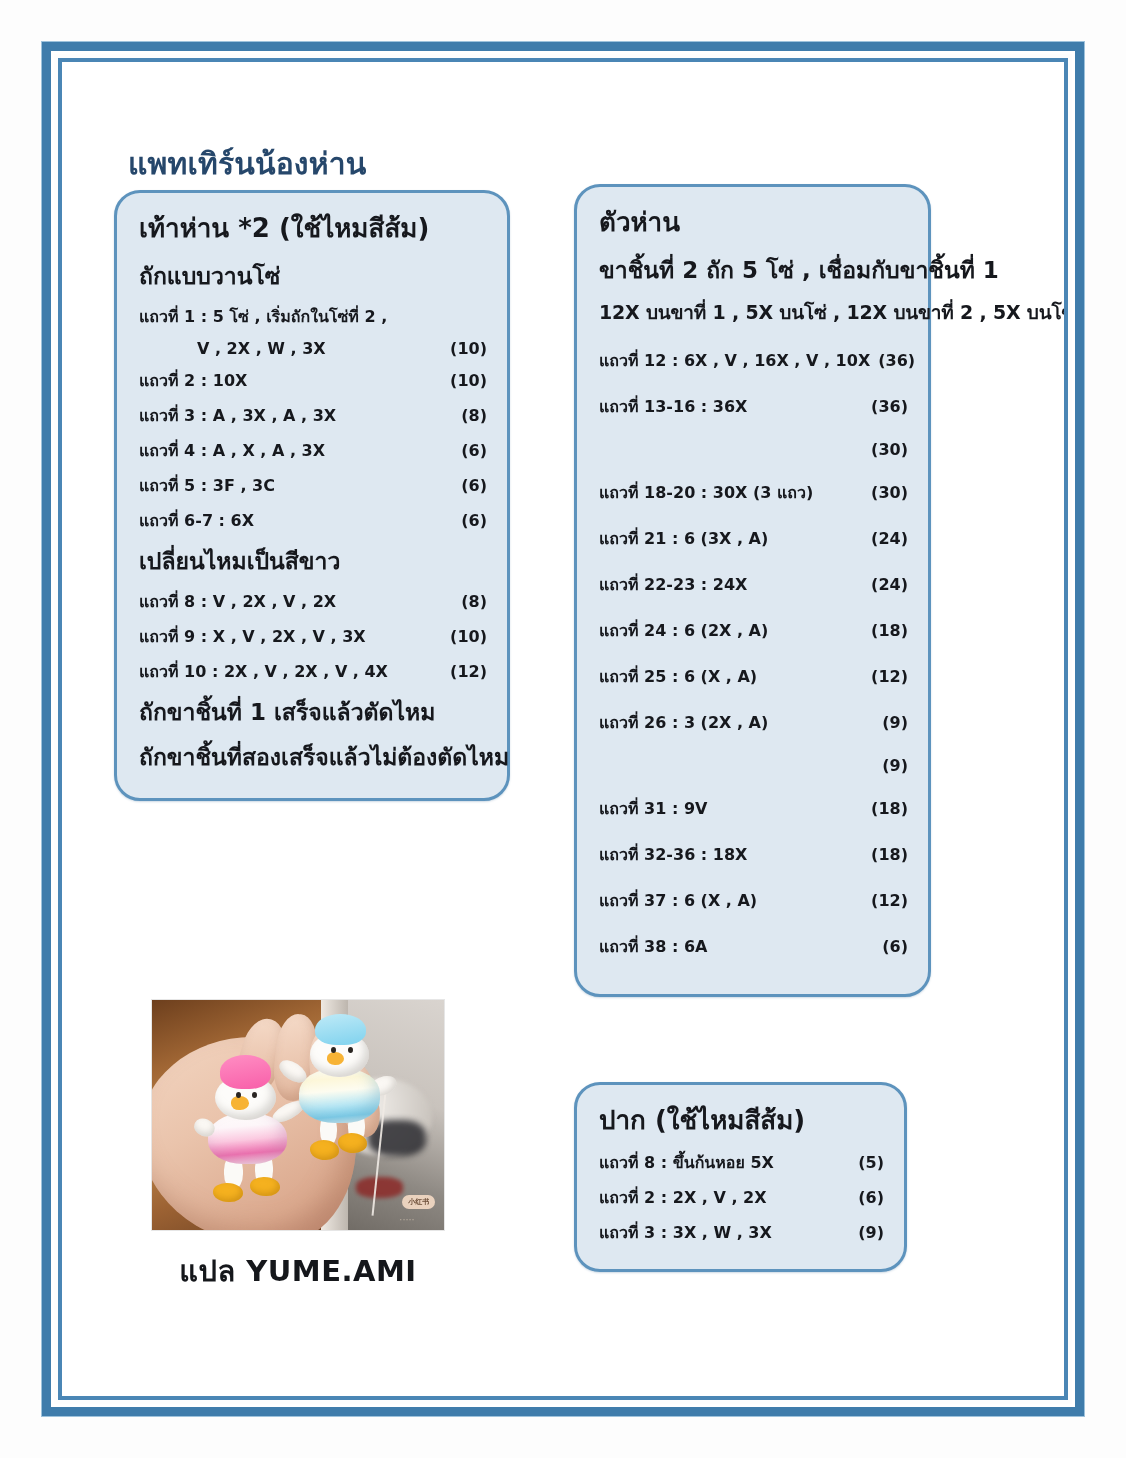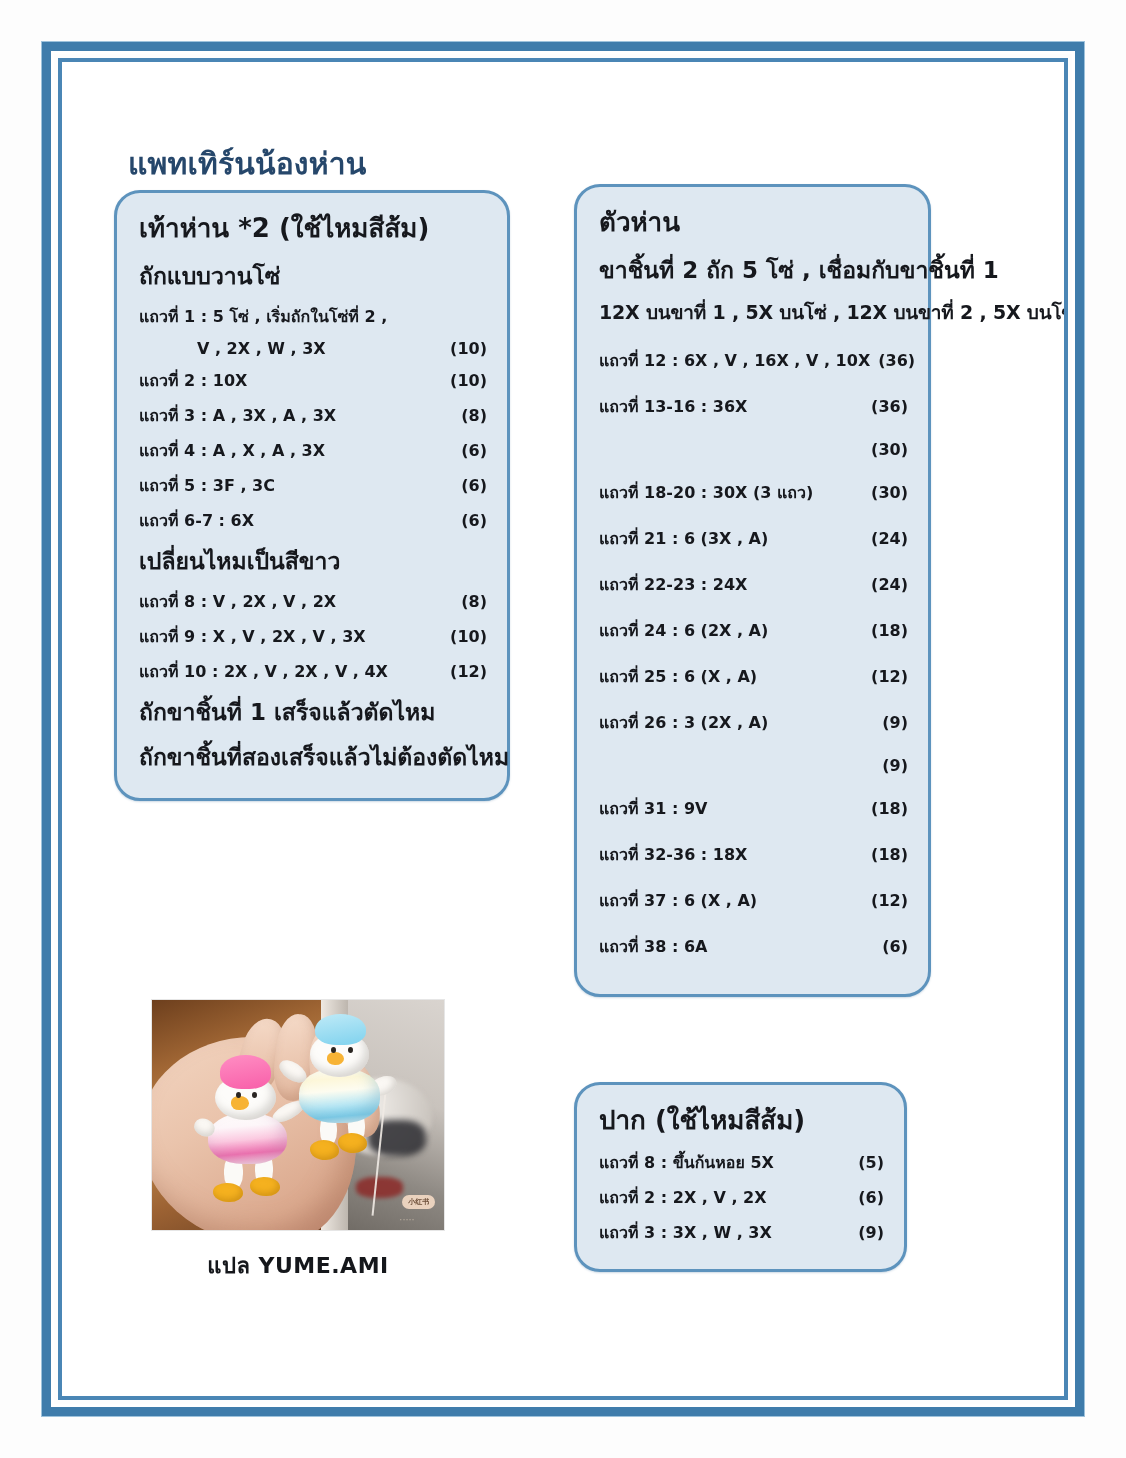--- a/index.html
+++ b/index.html
@@ -111,21 +111,21 @@
     overflow:hidden;
     position:relative;
     background:#8a5d38;
     box-shadow:0 0 0 1px #e6e6e6;
   }
   .caption{
     position:absolute;
     left:90px;top:1186px;
     width:292px;
     text-align:center;
-    font-size:22px;
+    font-size:29px;
     font-weight:700;
     color:#15171b;
     letter-spacing:.5px;
   }
   
   .ph-floor{position:absolute;left:0;top:0;width:62%;height:100%;
     background:linear-gradient(160deg,#6d3f1d 0%,#a06634 24%,#c08a4e 48%,#9c6233 72%,#6b4022 100%);}
   .ph-right{position:absolute;right:0;top:0;width:42%;height:100%;
     background:linear-gradient(200deg,#d9d4cf 0%,#c9c3bd 40%,#8e8983 72%,#6d6862 100%);}
   .ph-door{position:absolute;left:58%;top:0;width:9%;height:100%;

